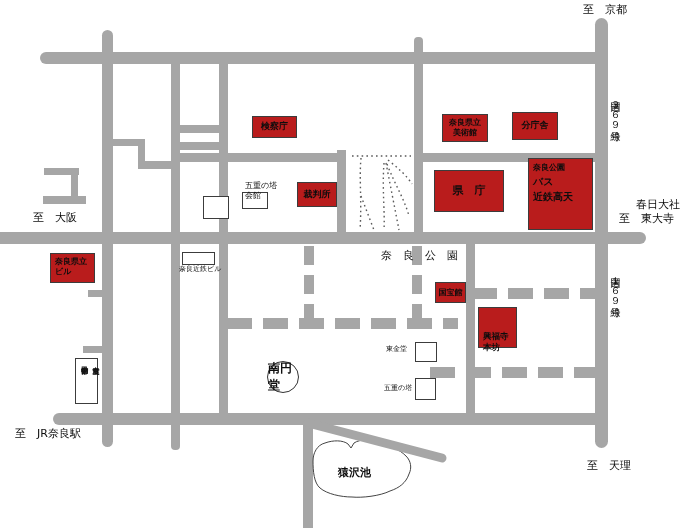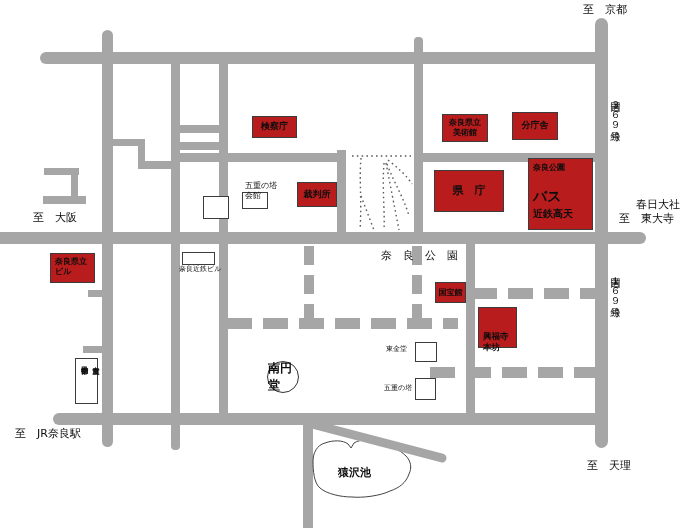--- a/index.html
+++ b/index.html
@@ -89,21 +89,21 @@
   <div class="box" style="left:512px;top:112px;width:46px;height:28px;font-size:9px">
     <span>分庁舎</span>
   </div>
 
   <div class="box" style="left:434px;top:170px;width:70px;height:42px;font-size:11px">
     <span>県　庁</span>
   </div>
 
   <div class="box left" style="left:528px;top:158px;width:65px;height:72px;padding:4px 0 0 4px">
     <span style="font-size:8px">奈良公園</span>
-    <span style="font-size:14px;margin-top:15px">バス</span>
+    <span style="font-size:10px;margin-top:3px">バス</span>
     <span style="font-size:10px;margin-top:2px">近鉄高天</span>
   </div>
 
   <div class="box" style="left:297px;top:182px;width:40px;height:25px;font-size:9px">
     <span>裁判所</span>
   </div>
 
   <div class="ebox" style="left:242px;top:192px;width:26px;height:17px"></div>
   <div class="lbl" style="left:245px;top:181px;font-size:8px">
     <div>五重の塔</div>

